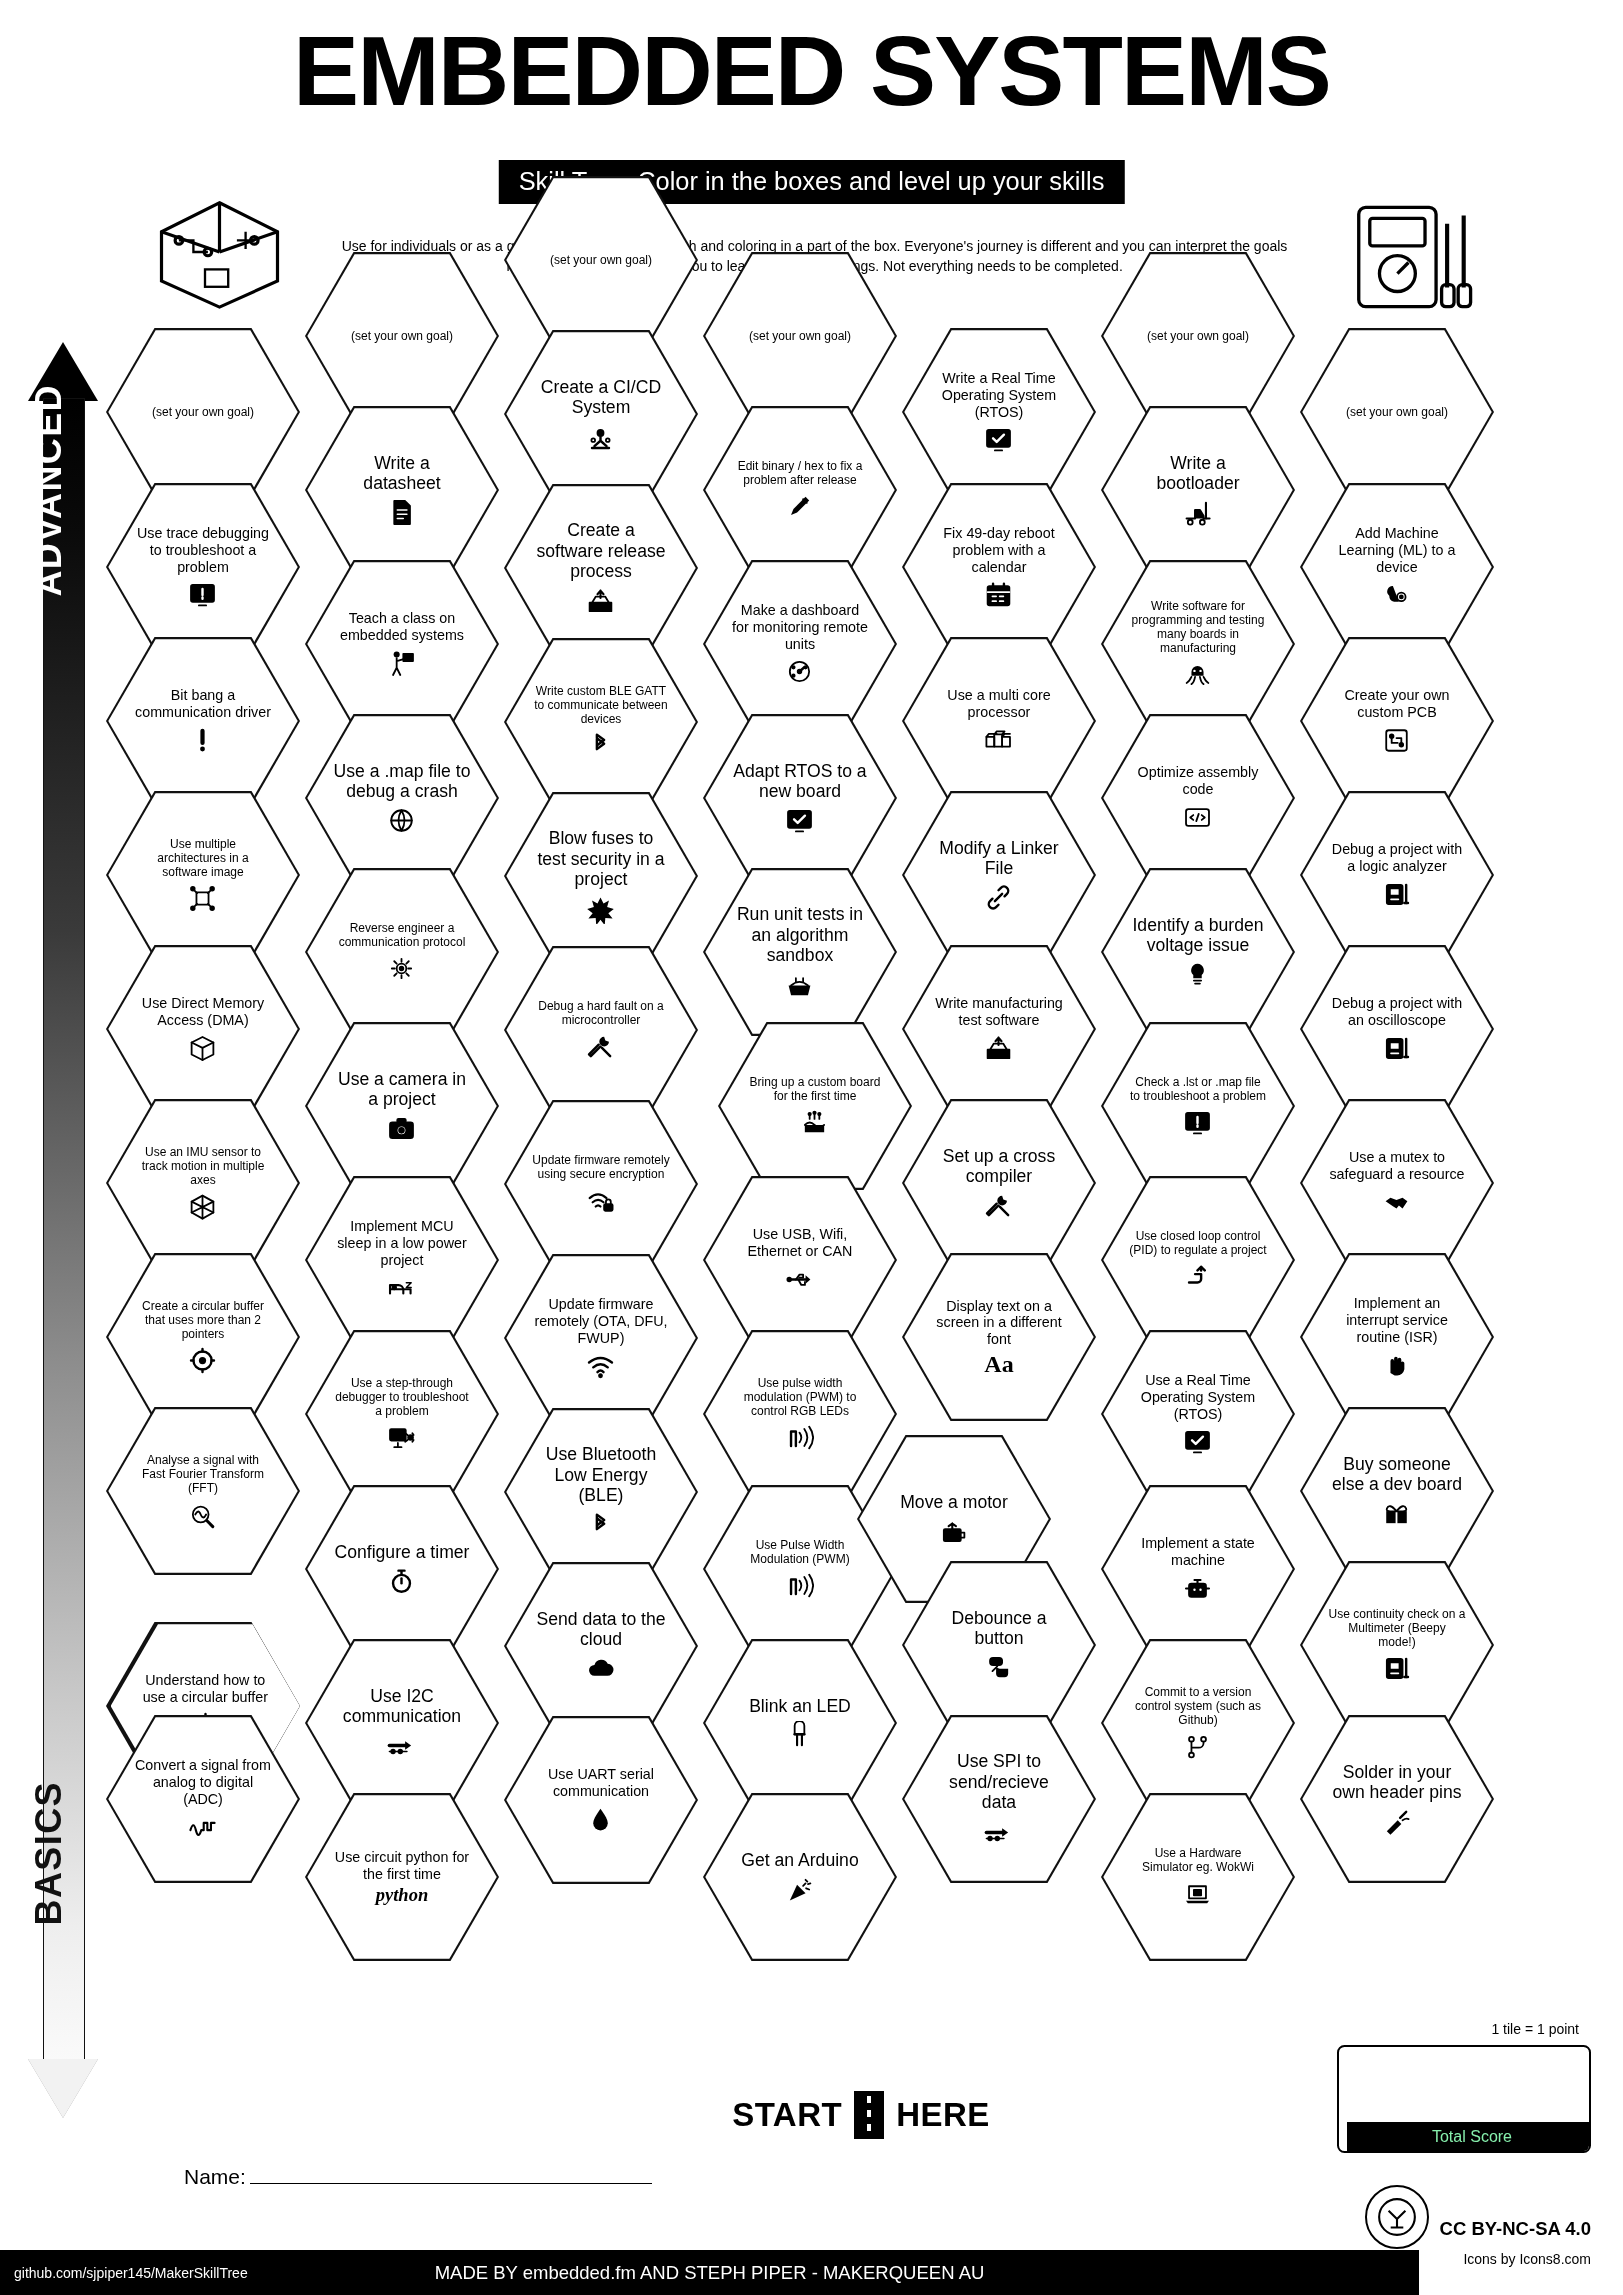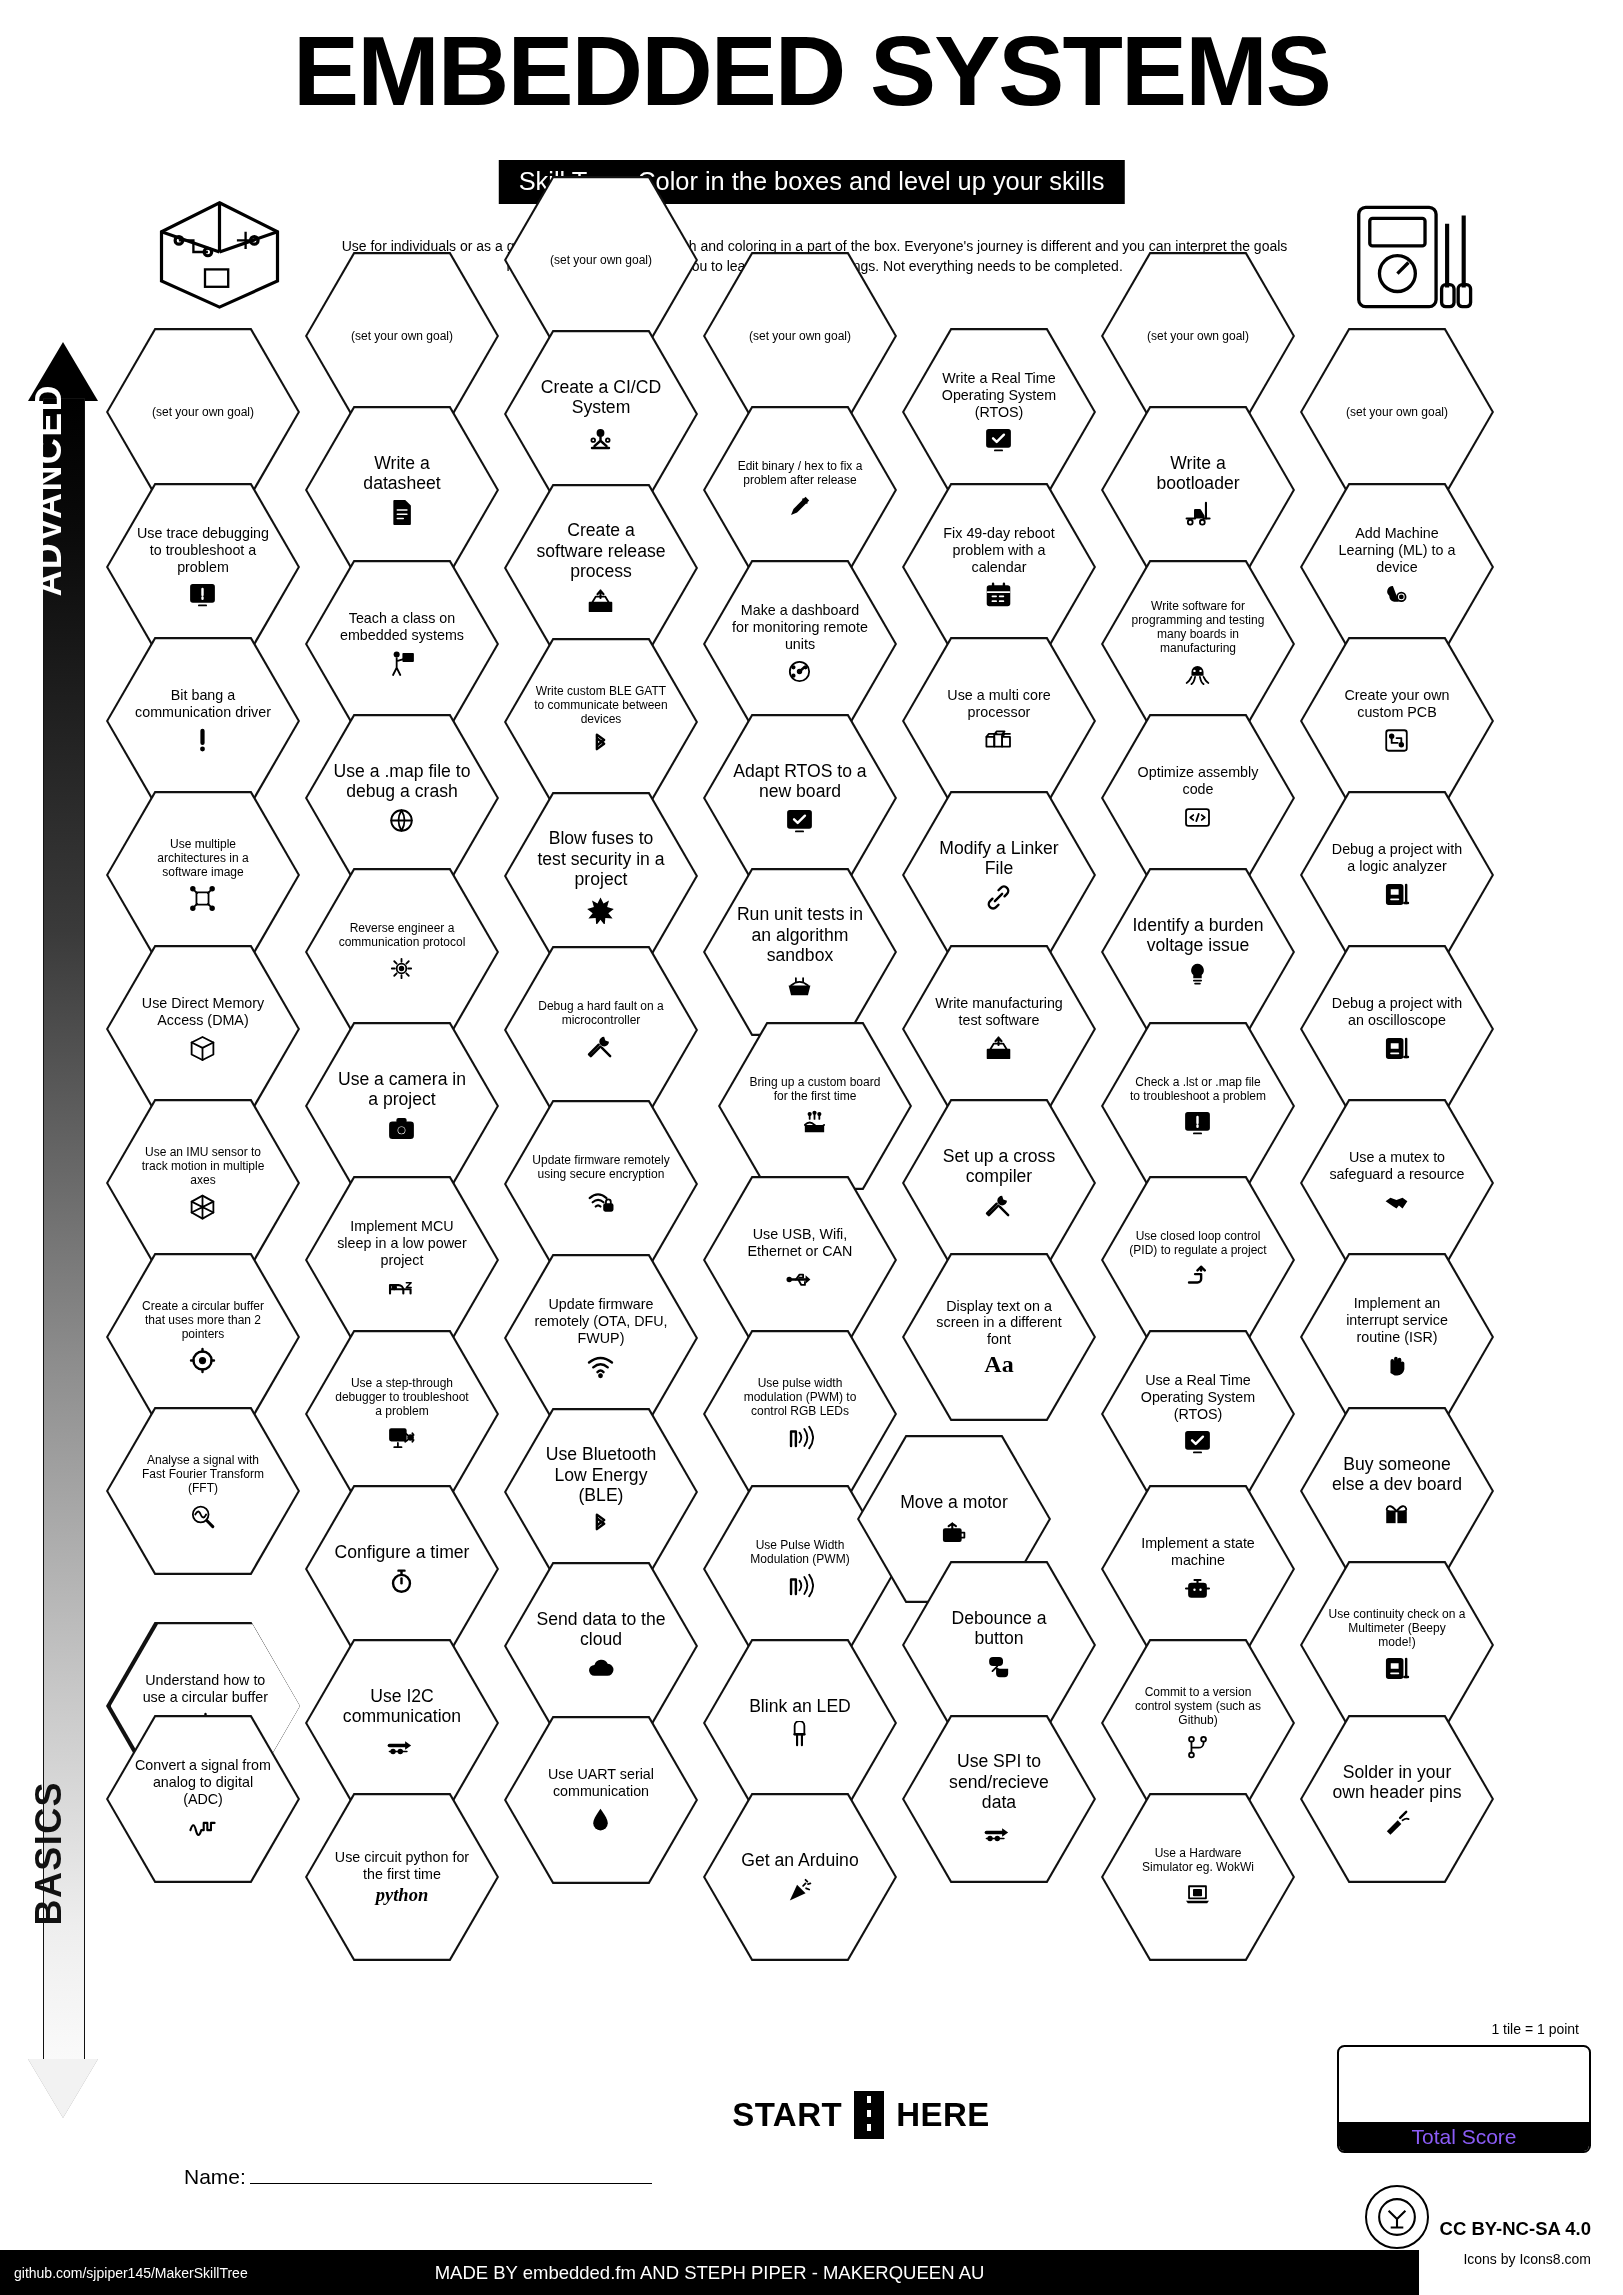--- a/index.html
+++ b/index.html
@@ -77,21 +77,21 @@
   }
   .starthere .w{font-size:33px;font-weight:bold;letter-spacing:0.5px;}
   .roadblock{width:30px;height:48px;background:#000;position:relative;}
   .roadblock:before{
     content:"";position:absolute;left:13px;top:4.6px;width:3.7px;height:39px;
     background:repeating-linear-gradient(to bottom,#fff 0 7.4px,#000 7.4px 14px);
   }
 
   
   .scorebox{position:absolute;right:32px;top:2045px;width:250px;height:104px;border:2.3px solid #000;border-radius:7.4px;overflow:hidden;background:#fff;}
-  .scorebox .bar{position:absolute;left:0;bottom:0;width:100%;height:29px;background:#000;color:#8b5cf6;font-size:21px;display:flex;align-items:center;justify-content:center;}
+  .scorebox .bar{position:absolute;left:8px;bottom:0;width:100%;height:29px;background:#000;color:#86efac;font-size:16px;display:flex;align-items:center;justify-content:center;}
 
   
   .nameline{position:absolute;left:139px;top:2165px;font-size:21px;margin-left:45px;}
   .nameline .rule{display:inline-block;width:402px;border-bottom:1.9px solid #000;height:12px;margin-left:4.6px;}
 
   
   .footer{position:absolute;left:0;bottom:0;width:1419px;height:45px;background:#000;color:#fff;display:flex;align-items:center;}
   .footer .left{position:absolute;left:14px;font-size:14px;}
   .footer .center{width:100%;text-align:center;font-size:18.5px;}
   .cc{position:absolute;right:32px;bottom:55px;font-size:18.5px;font-weight:bold;}

